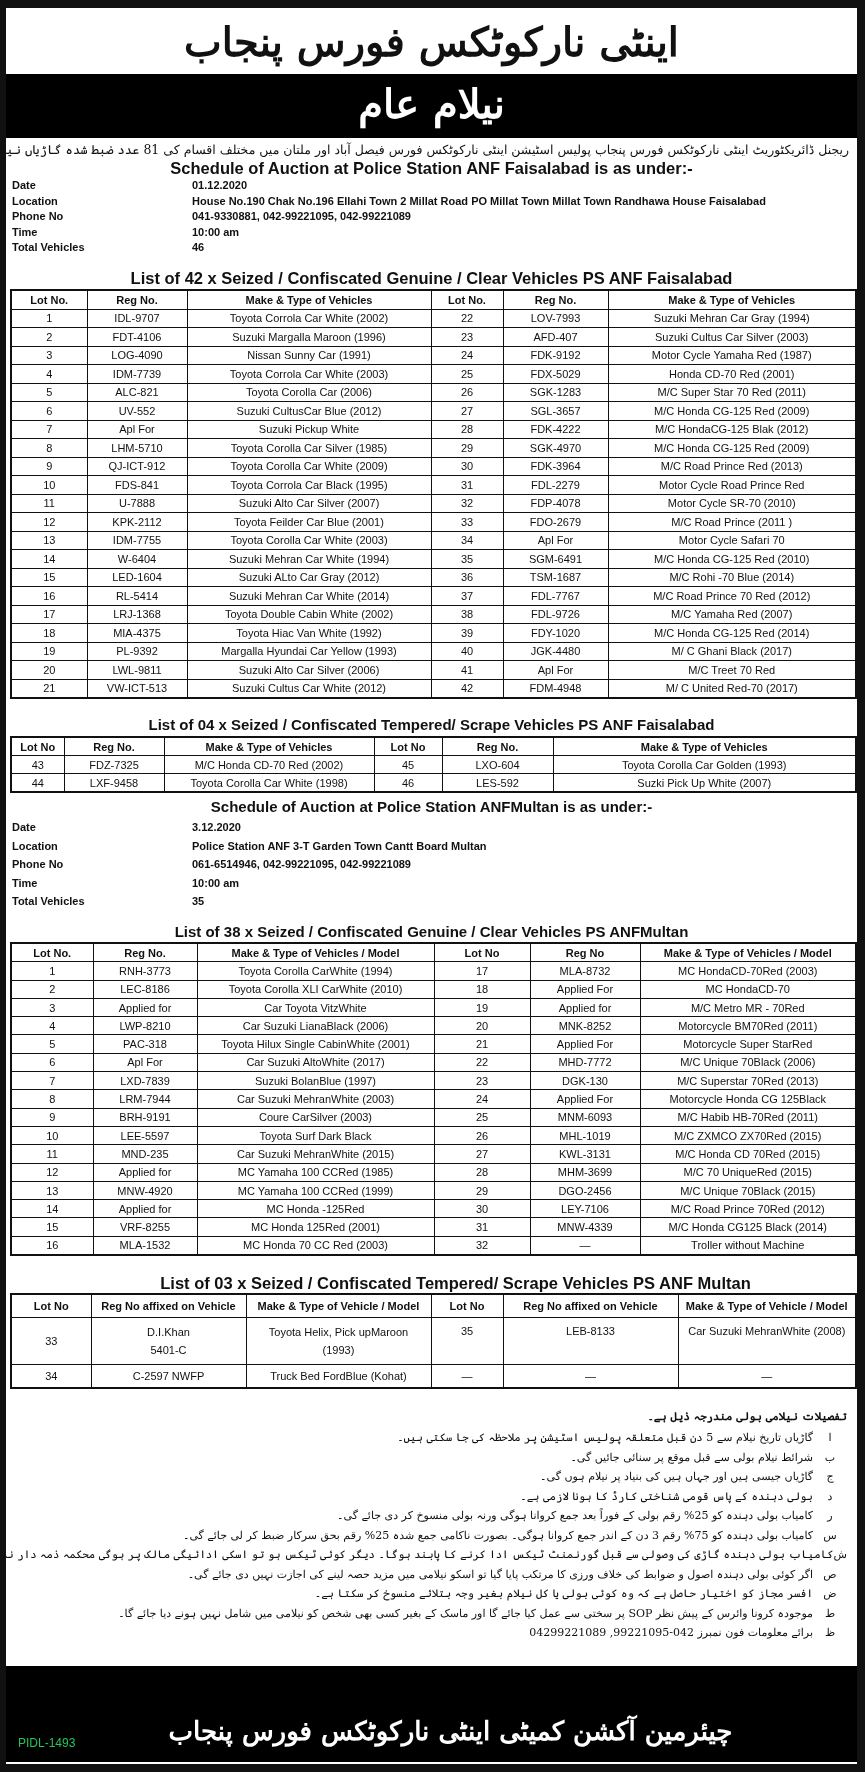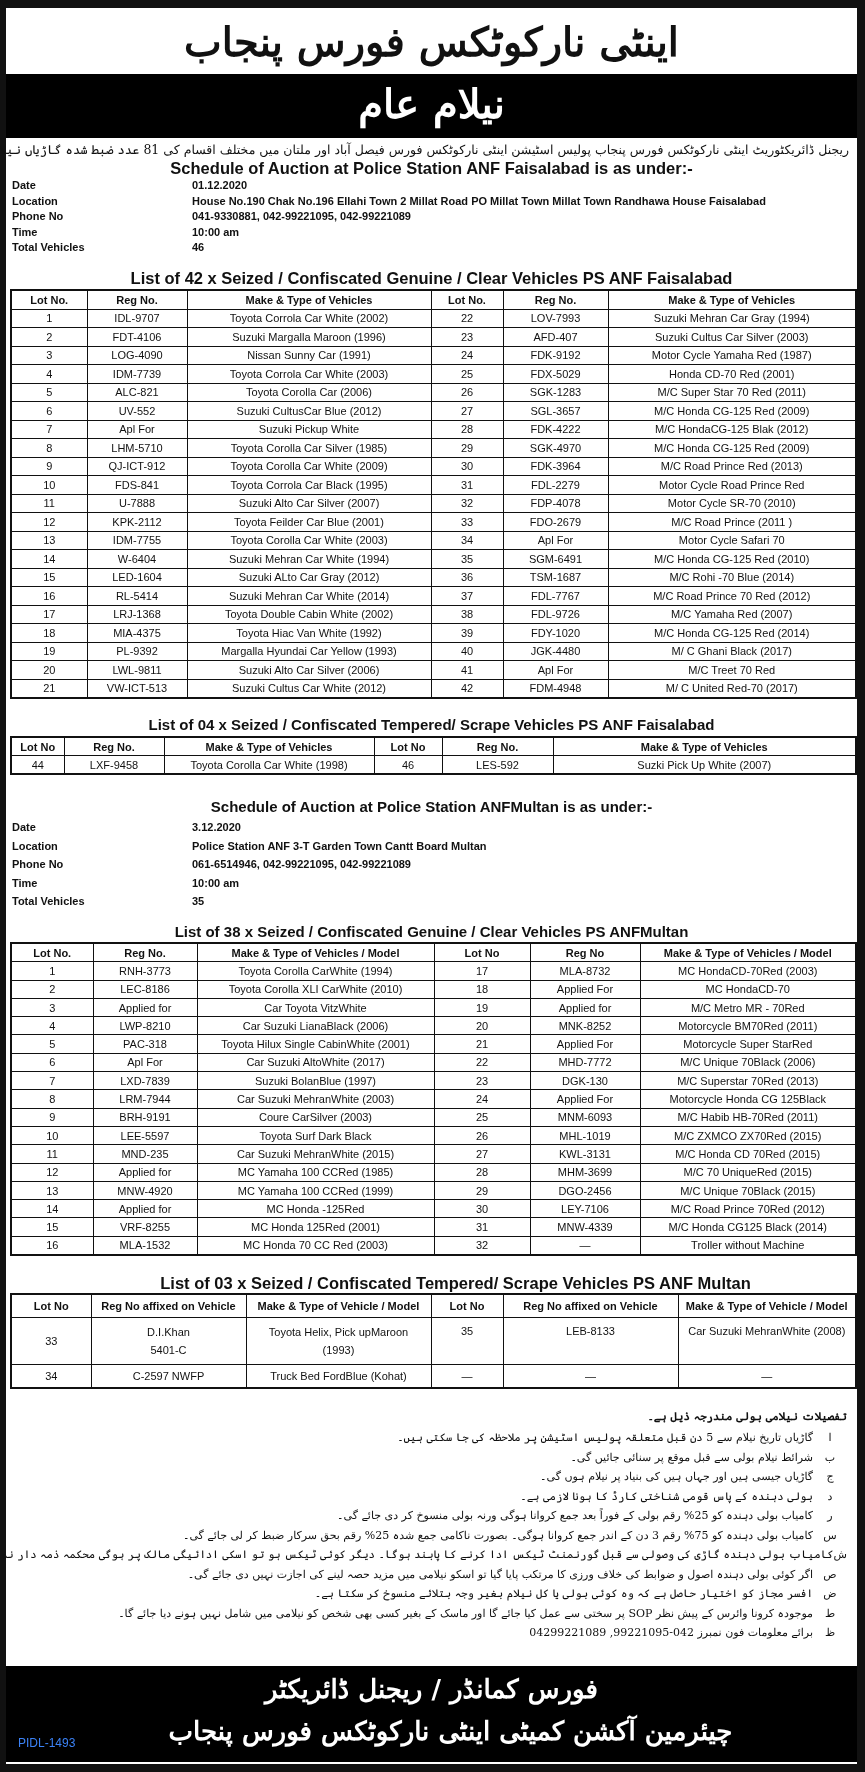--- a/index.html
+++ b/index.html
@@ -27,21 +27,21 @@
   .t4 td { height: 22px; }
   .t4 tr.tall td { height: 42px; line-height: 18px; }
   .terms { right: 10px; top: 1402px; width: 840px; direction: rtl; font-family: "DejaVu Serif", serif; font-size: 11px; }
   .terms .t-head { text-align: right; font-weight: bold; height: 18px; }
   .terms .t-row { display: flex; height: 19.5px; line-height: 19.5px; white-space: nowrap; }
   .terms .t-mark { width: 34px; text-align: center; }
   .terms .t-text { text-align: right; }
   .footer { left: 0; right: 0; top: 1658px; height: 96px; background: #000; color: #fff; text-align: center; font-family: "DejaVu Serif", serif; }
   .footer .l1 { position: absolute; left: 0; right: 0; top: 8px; font-size: 26px; font-weight: bold; direction: rtl; }
   .footer .l2 { position: absolute; left: 0; right: 0; top: 50px; font-size: 26px; font-weight: bold; direction: rtl; margin-left: 38px; }
-  .footer .code { position: absolute; left: 12px; top: 70px; font-family: "Liberation Sans", sans-serif; font-size: 12px; color: #3b82f6; }
+  .footer .code { position: absolute; left: 12px; top: 70px; font-family: "Liberation Sans", sans-serif; font-size: 12px; color: #22c55e; }
 </style>
 </head>
 <body>
 
 <div class="page">
 <div class="sheet">
 
   <div class="abs urdu-title">اینٹی نارکوٹکس فورس پنجاب</div>
   <div class="abs banner">نیلام عام</div>
   <div class="abs intro">ریجنل ڈائریکٹوریٹ اینٹی نارکوٹکس فورس پنجاب پولیس اسٹیشن اینٹی نارکوٹکس فورس فیصل آباد اور ملتان میں مختلف اقسام کی 81 عدد ضبط شدہ گاڑیاں نیلام کر رہا ہے جن کی تفصیل درج ذیل ہے۔</div>
@@ -276,20 +276,28 @@
           <tr>
             <th>Lot No</th>
             <th>Reg No.</th>
             <th>Make &amp; Type of Vehicles</th>
             <th>Lot No</th>
             <th>Reg No.</th>
             <th>Make &amp; Type of Vehicles</th>
           </tr>
         </thead>
     <tbody>
+          <tr>
+            <td>43</td>
+            <td>FDZ-7325</td>
+            <td>M/C Honda CD-70 Red (2002)</td>
+            <td>45</td>
+            <td>LXO-604</td>
+            <td>Toyota Corolla Car Golden (1993)</td>
+          </tr>
           <tr>
             <td>44</td>
             <td>LXF-9458</td>
             <td>Toyota Corolla Car White (1998)</td>
             <td>46</td>
             <td>LES-592</td>
             <td>Suzki Pick Up White (2007)</td>
           </tr>
         </tbody>
   </table>
@@ -558,19 +566,18 @@
           <span class="t-mark">ط</span>
           <span class="t-text">موجودہ کرونا وائرس کے پیش نظر SOP پر سختی سے عمل کیا جائے گا اور ماسک کے بغیر کسی بھی شخص کو نیلامی میں شامل نہیں ہونے دیا جائے گا۔</span>
         </div>
         <div class="t-row">
           <span class="t-mark">ظ</span>
           <span class="t-text">برائے معلومات فون نمبرز 042-99221095, 04299221089</span>
         </div>
       </div>
 
   <div class="abs footer">
-    <div class="l1">فورس کمانڈر / ریجنل ڈائریکٹر</div>
     <div class="l2">چیئرمین آکشن کمیٹی اینٹی نارکوٹکس فورس پنجاب</div>
     <div class="code">PIDL-1493</div>
   </div>
 
 </div>
 </div>
 
 </body></html>

